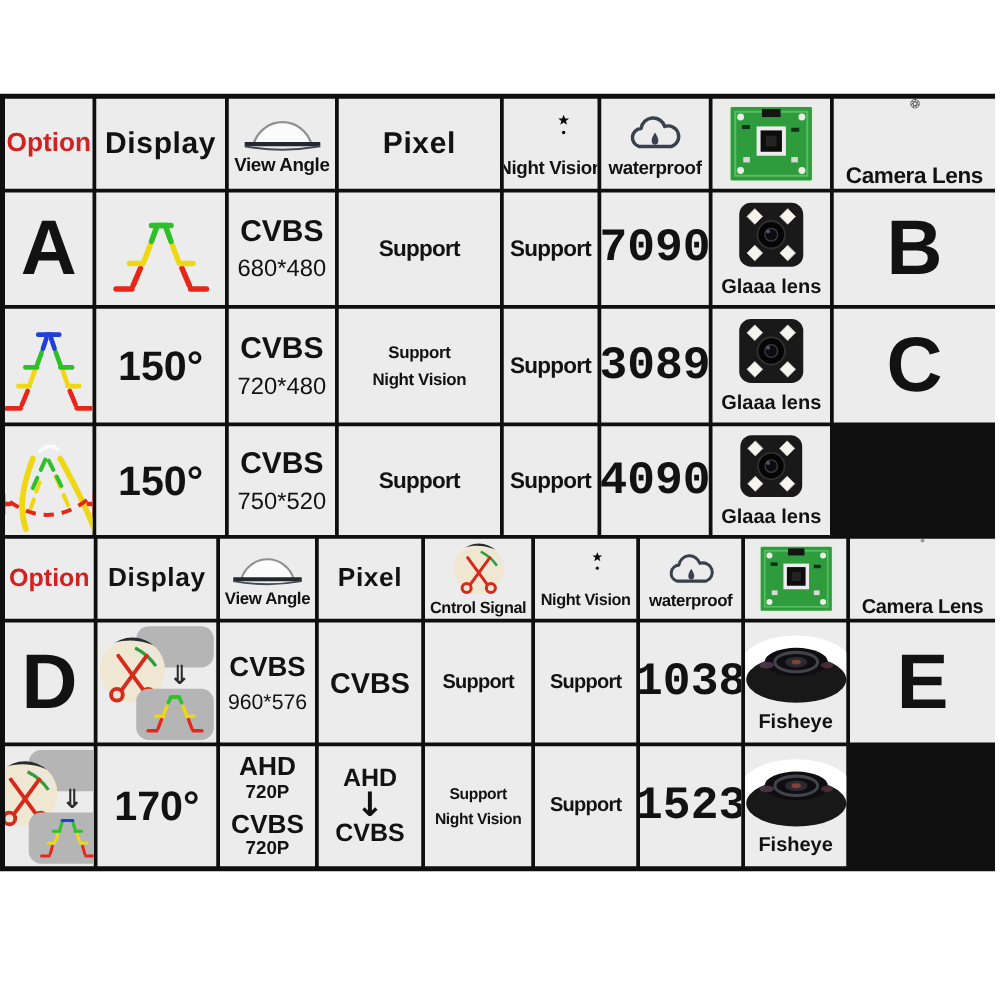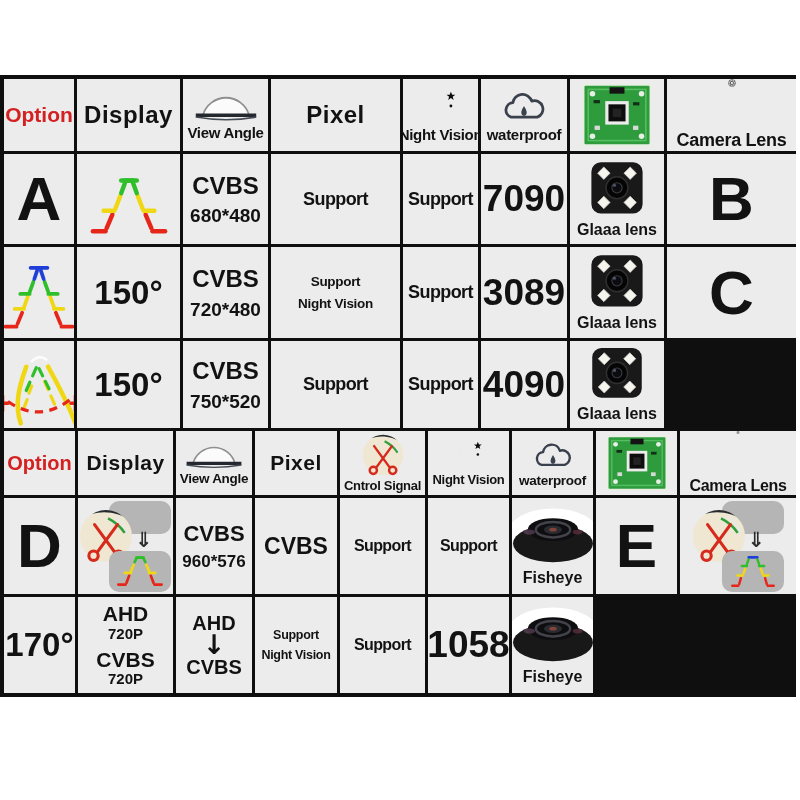--- a/index.html
+++ b/index.html
@@ -11,24 +11,24 @@
   .c{background:#ececec;display:flex;flex-direction:column;align-items:center;justify-content:center;overflow:hidden;text-align:center;}
   .opt-h{color:#d42020;font-weight:bold;font-size:21px;}
   .g2 .opt-h{font-size:20px;}
   .bigh{font-weight:bold;font-size:24px;letter-spacing:0.5px;text-align:center;}
   .g2 .bigh{font-size:21px;}
   .hlabel{font-weight:bold;font-size:15px;margin-top:2px;letter-spacing:-0.3px;white-space:nowrap;}
   .hlabel.big{font-size:18px;margin-top:43px;}
   .letter{font-weight:bold;font-size:62px;line-height:1;}
   .angle{font-weight:bold;font-size:33px;white-space:nowrap;}
   .pfmt{font-weight:bold;font-size:24px;line-height:1.1;}
-  .pres{font-weight:bold;font-size:19px;margin-top:7px;line-height:1;}
+  .pres{font-weight:normal;font-size:19px;margin-top:7px;line-height:1;}
   .sup{font-weight:bold;font-size:18px;letter-spacing:-0.6px;white-space:nowrap;}
   .sup2{font-weight:bold;font-size:13.5px;line-height:1.6;letter-spacing:-0.3px;white-space:nowrap;}
-  .model{font-weight:bold;font-size:37px;white-space:nowrap;}
+  .model{font-weight:bold;font-size:37px;white-space:nowrap;font-family:Liberation Mono, monospace;}
   .lenslbl{font-weight:bold;font-size:16px;margin-top:1px;white-space:nowrap;}
   .p4{font-weight:bold;line-height:1.12;}
   .p4 .l1{font-size:21px;} .p4 .l2{font-size:15px;}
   .sigfmt{font-weight:bold;font-size:23px;}
   .sig3{font-weight:bold;line-height:1.0;}
   .sig3 .s{font-size:20px;}
   .sig3 .arr{font-size:27px;line-height:0.9;font-family:"DejaVu Sans",sans-serif;}
   .ddisp{position:relative;width:93px;height:92px;}
   .grt{position:absolute;right:1px;top:1px;width:62px;height:33px;background:#b5b5b5;border-radius:10px;}
   .grb{position:absolute;right:1px;bottom:0px;width:62px;height:41px;background:#b5b5b5;border-radius:10px;display:flex;align-items:center;justify-content:center;}
@@ -387,20 +387,23 @@
       <span class="pres" style="font-size:17px">960*576</span>
     </div>
     <div class="c">
         <span class="sigfmt">CVBS</span>
       </div>
     <div class="c">
         <span class="sup" style="font-size:16px">Support</span>
       </div>
     <div class="c">
         <span class="sup" style="font-size:16px">Support</span>
+      </div>
+    <div class="c">
+        <span class="model">1038</span>
       </div>
     <div class="c">
       <svg width="108" height="62" viewBox="0 0 116 76">
         <ellipse cx="58" cy="32" rx="55" ry="29" fill="#ffffff"></ellipse>
         <ellipse cx="58" cy="46" rx="49" ry="23" fill="#181818"></ellipse>
         <ellipse cx="58" cy="29" rx="31" ry="14" fill="#0e0e10"></ellipse>
         <ellipse cx="58" cy="29" rx="21" ry="9.5" fill="none" stroke="#43434c" stroke-width="3"></ellipse>
         <ellipse cx="58" cy="29" rx="11" ry="5.2" fill="#2a2a31"></ellipse>
         <ellipse cx="58" cy="29" rx="4.6" ry="2.4" fill="#82443a"></ellipse>
         <ellipse cx="29" cy="32" rx="7" ry="3.2" fill="#6b4b66" opacity="0.6"></ellipse>
@@ -464,21 +467,21 @@
       <span class="s">CVBS</span>
     </div>
     <div class="c">
       <span class="sup2" style="font-size:12.5px">Support</span>
       <span class="sup2" style="font-size:12.5px">Night Vision</span>
     </div>
     <div class="c">
         <span class="sup" style="font-size:16px">Support</span>
       </div>
     <div class="c">
-        <span class="model">1058</span>
+        <span class="model">1523</span>
       </div>
     <div class="c">
       <svg width="108" height="62" viewBox="0 0 116 76">
         <ellipse cx="58" cy="32" rx="55" ry="29" fill="#ffffff"></ellipse>
         <ellipse cx="58" cy="46" rx="49" ry="23" fill="#181818"></ellipse>
         <ellipse cx="58" cy="29" rx="31" ry="14" fill="#0e0e10"></ellipse>
         <ellipse cx="58" cy="29" rx="21" ry="9.5" fill="none" stroke="#43434c" stroke-width="3"></ellipse>
         <ellipse cx="58" cy="29" rx="11" ry="5.2" fill="#2a2a31"></ellipse>
         <ellipse cx="58" cy="29" rx="4.6" ry="2.4" fill="#82443a"></ellipse>
         <ellipse cx="29" cy="32" rx="7" ry="3.2" fill="#6b4b66" opacity="0.6"></ellipse>

